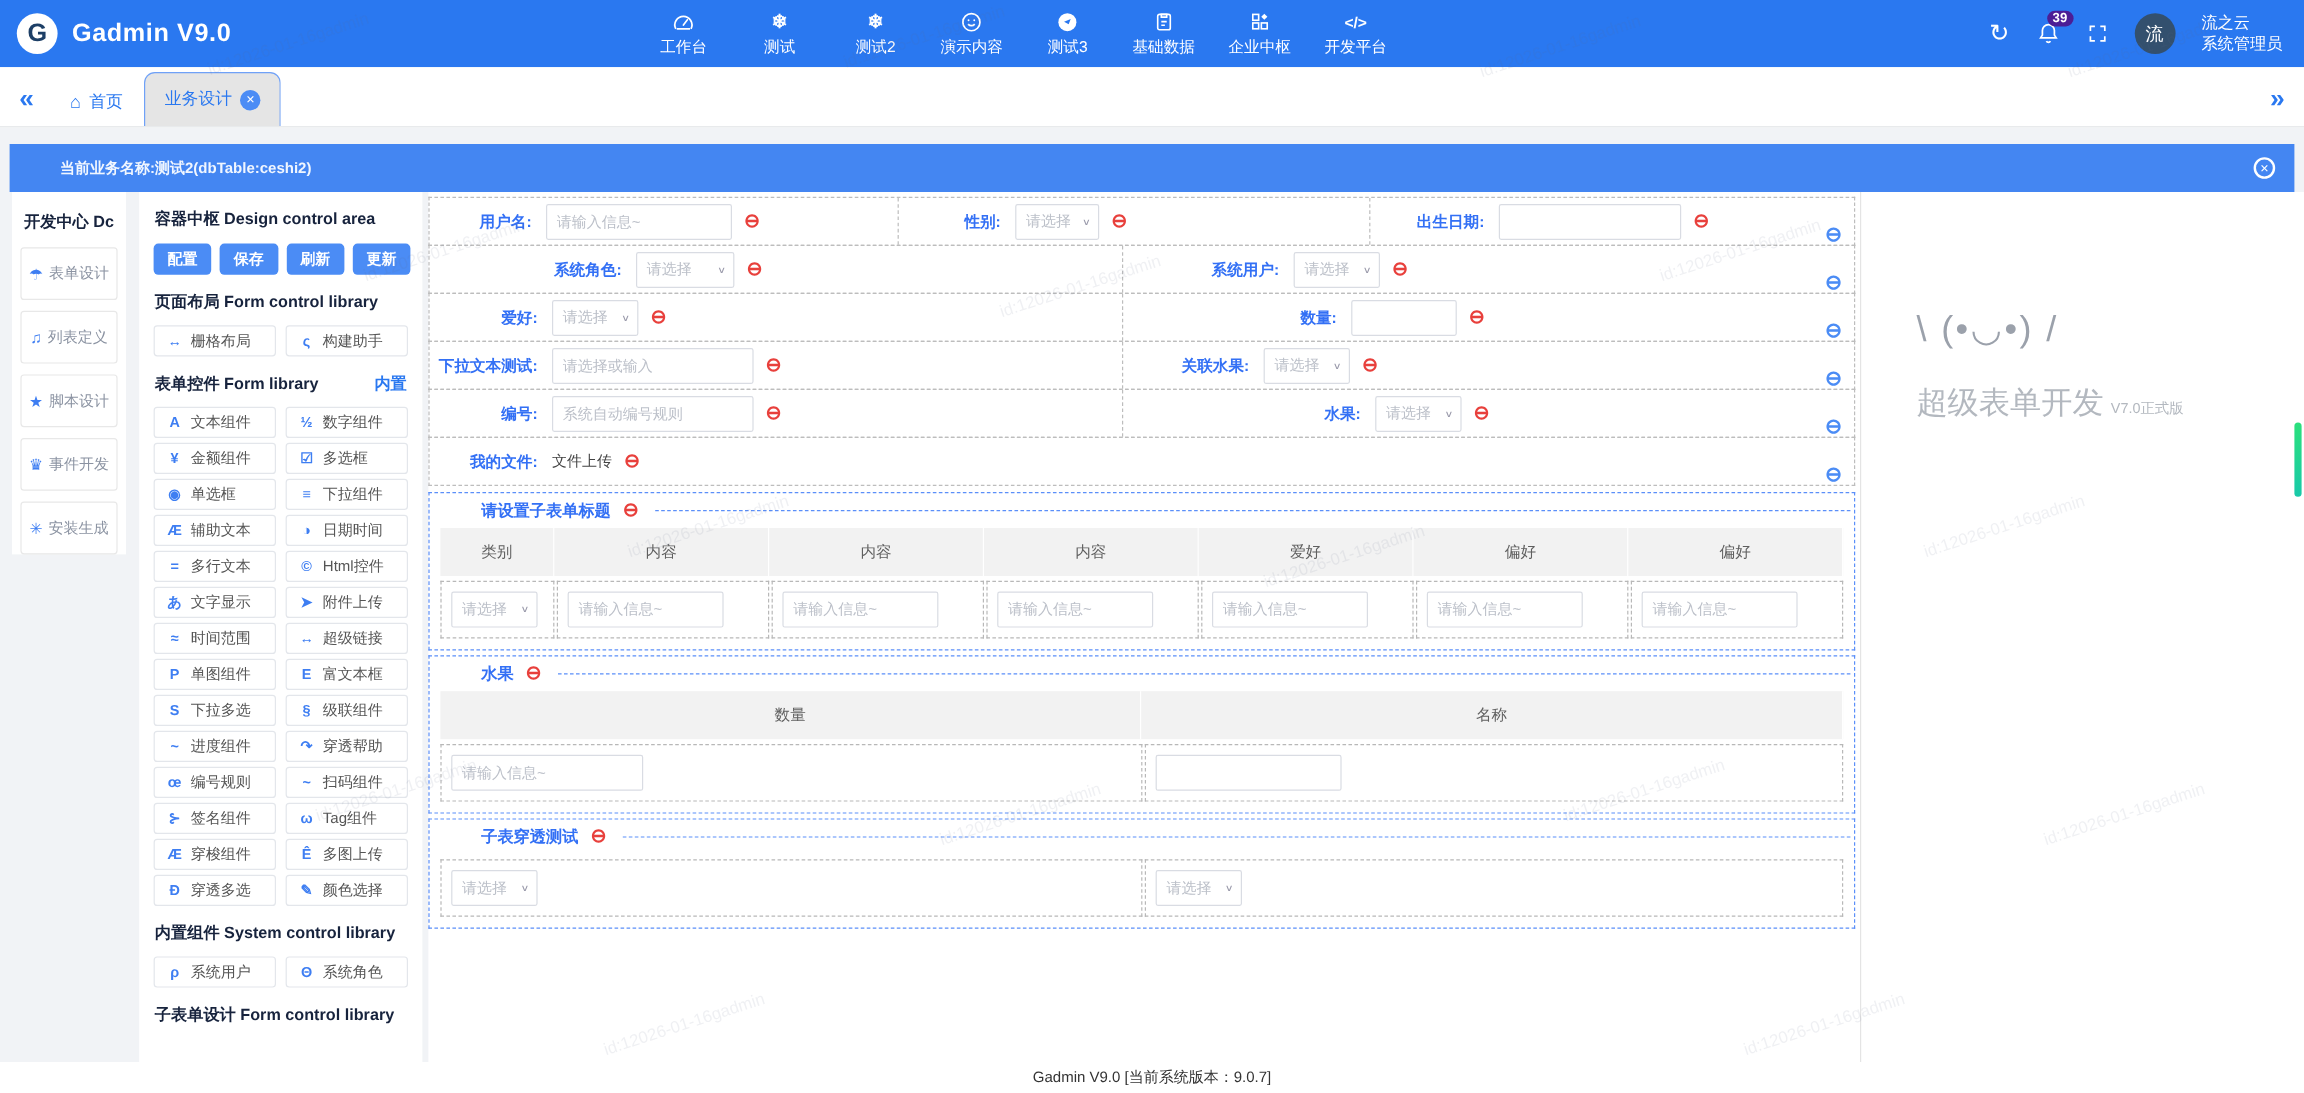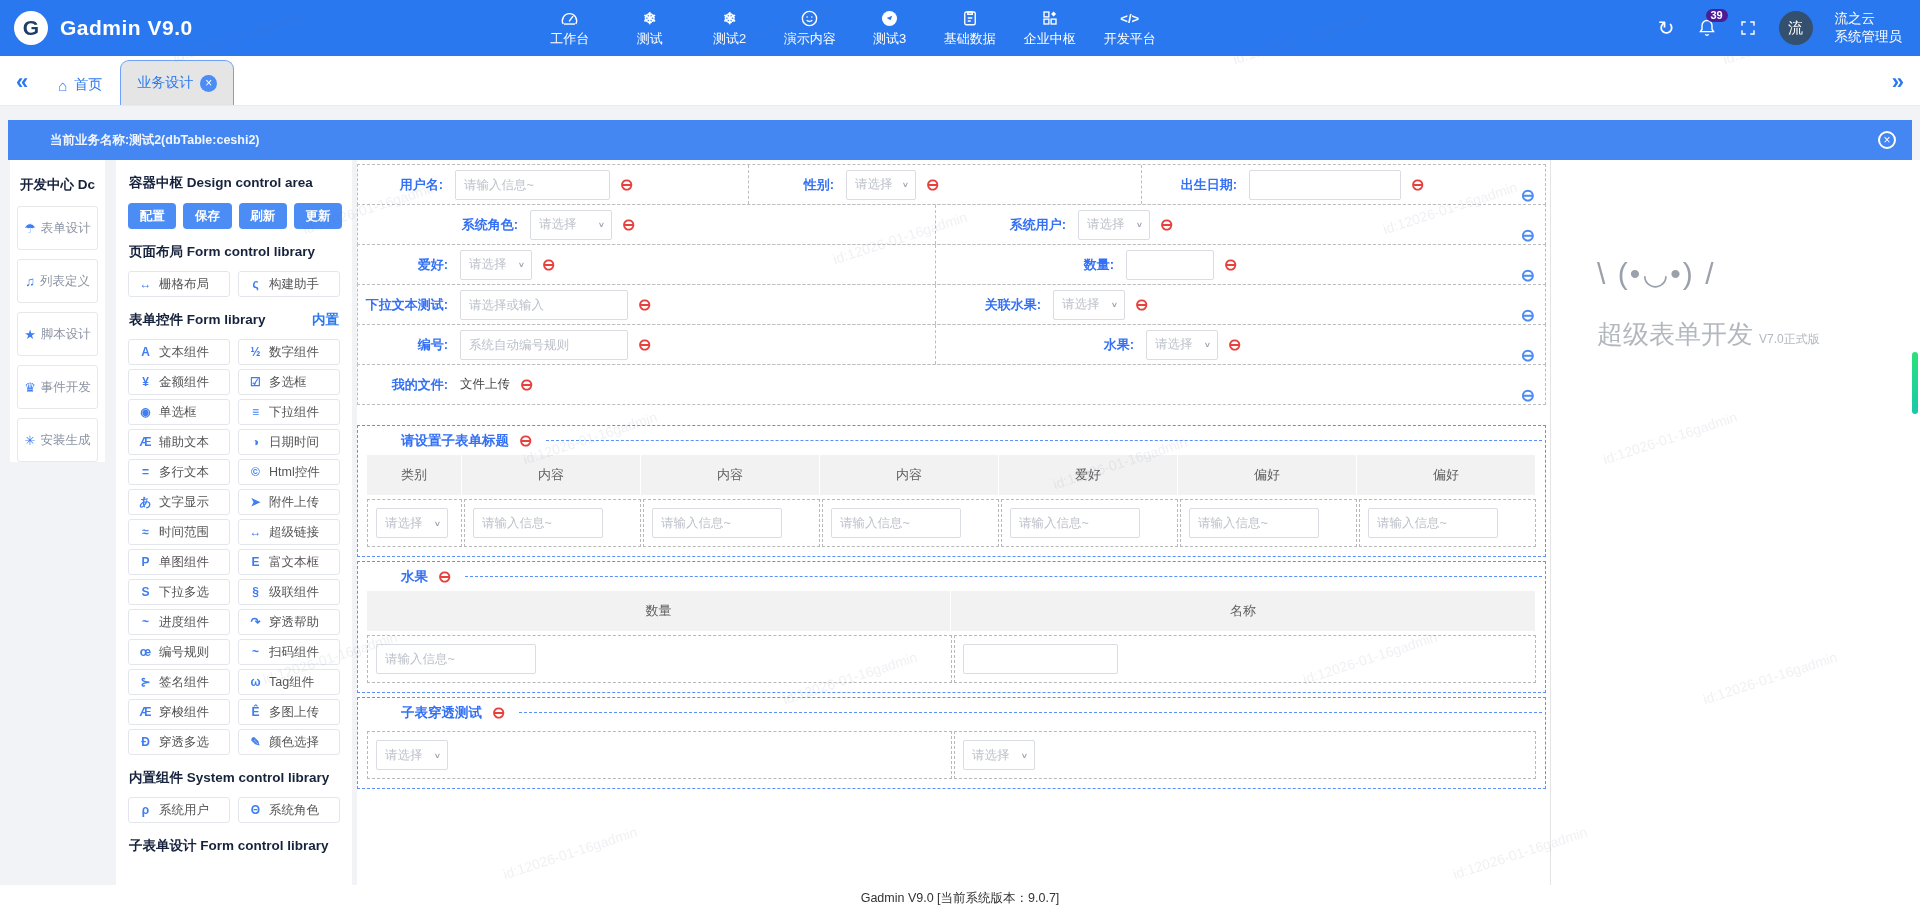--- a/index.html
+++ b/index.html
@@ -67,21 +67,21 @@
   .tb{border:1px solid #d9dce3;border-radius:2px;height:30px;margin-left:12px;padding:0 8px;
       font-size:12.5px;color:#333;outline:none;font-family:"Liberation Sans",sans-serif}
   .tb::placeholder{color:#bcc0c9}
   .sel{border:1px solid #d9dce3;border-radius:2px;height:30px;margin-left:12px;padding:0 6px 0 8px;
        font-size:12.5px;color:#bcc0c9;display:flex;align-items:center;justify-content:space-between;cursor:pointer}
   .caret{font-size:10px;color:#99a;transform:scaleY(.75);margin-left:4px}
   .rminus{color:#e8403c;font-size:16px;margin-left:10px;cursor:pointer;line-height:1;font-weight:bold}
   .bminus{position:absolute;right:10px;color:#4b8cf5;font-size:17px;cursor:pointer;line-height:1;font-weight:bold}
   .ftext{font-size:12.5px;color:#444;margin-left:12px;white-space:nowrap}
   
-  .stable{border:1px dashed #5b8ff9;margin-top:20px;padding-bottom:9px}
+  .stable{border:1px dashed #5b8ff9;margin-top:5px;padding-bottom:9px}
   .stable.mt{margin-top:4px}
   .sthead{display:flex;align-items:center;height:29px;padding-left:43px}
   .sttitle{color:#3370f5;font-weight:bold;font-size:13.5px;white-space:nowrap}
   .stline{flex:1;border-top:1px dashed #5b8ff9;margin:0 3px 0 14px}
   .sthdr{display:flex;height:40px;margin:0 9px}
   .sthcell{background:#f2f2f2;border-right:1px solid #fff;display:flex;align-items:center;
            justify-content:center;font-size:13px;color:#5f5f5f}
   .strow{display:flex;margin:4px 9px 0}
   .stcell{border:1px dashed #b8b8b8;height:48px;display:flex;align-items:center;margin-right:2px}
   .stcell:last-child{margin-right:0}

